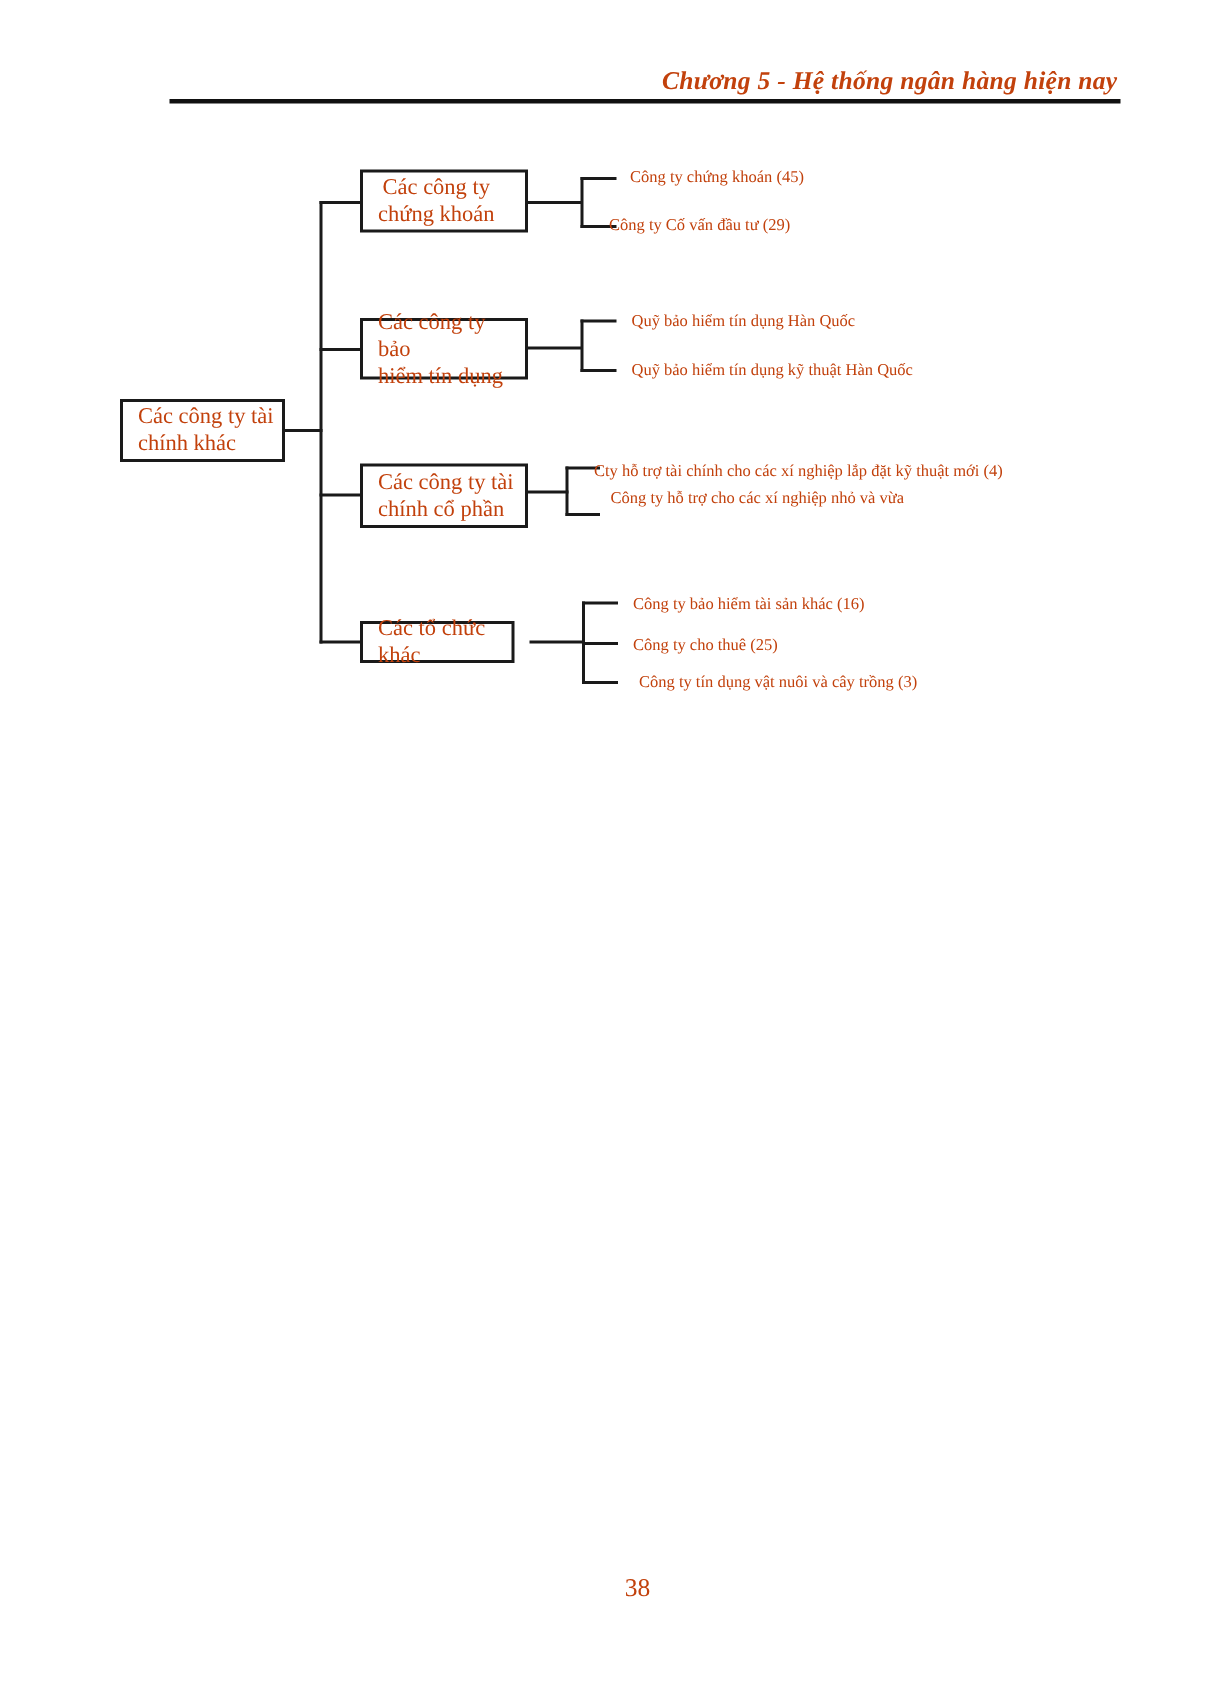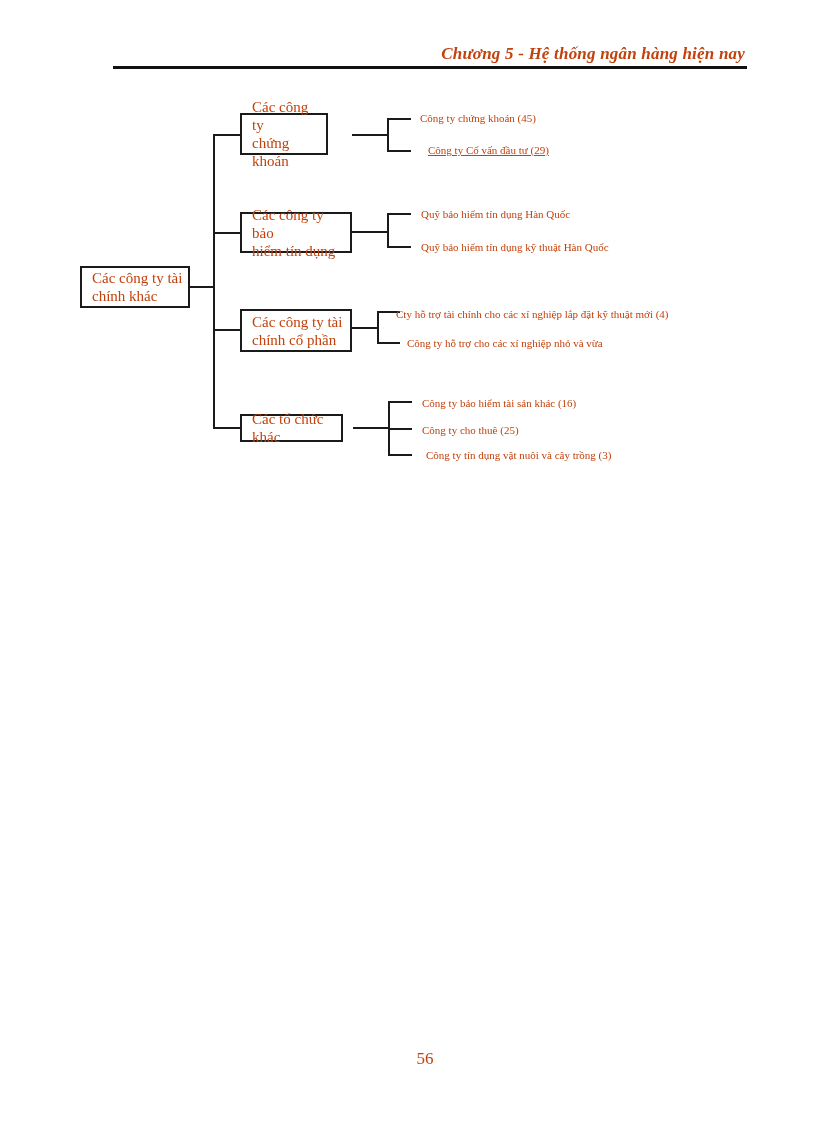--- a/index.html
+++ b/index.html
@@ -68,30 +68,30 @@
   </div>
 
   <div class="hline" style="left:190px;top:286px;width:25px;"></div>
   <div class="vline" style="left:213px;top:134px;height:295px;"></div>
 
   <div class="hline" style="left:213px;top:134px;width:27px;"></div>
   <div class="hline" style="left:213px;top:232px;width:27px;"></div>
   <div class="hline" style="left:213px;top:329px;width:27px;"></div>
   <div class="hline" style="left:213px;top:427px;width:27px;"></div>
 
-  <div class="node" style="left:240px;top:113px;width:88px;height:42px;">
+  <div class="node" style="left:240px;top:113px;width:112px;height:42px;text-align:center;">
     <span>Các công ty
 chứng khoán</span>
   </div>
   <div class="hline" style="left:352px;top:134px;width:36px;"></div>
   <div class="vline" style="left:387px;top:118px;height:34px;"></div>
   <div class="hline" style="left:387px;top:118px;width:24px;"></div>
   <div class="hline" style="left:387px;top:150px;width:24px;"></div>
   <div class="leaf" style="left:420px;top:108px;">Công ty chứng khoán (45)</div>
-  <div class="leaf" style="left:428px;top:140px;text-decoration:underline;">Công ty Cố vấn đầu tư (29)</div>
+  <div class="leaf" style="left:406px;top:140px;">Công ty Cố vấn đầu tư (29)</div>
 
   <div class="node" style="left:240px;top:212px;width:112px;height:41px;">
     <span>Các công ty bảo
 hiểm tín dụng</span>
   </div>
   <div class="hline" style="left:352px;top:231px;width:36px;"></div>
   <div class="vline" style="left:387px;top:213px;height:35px;"></div>
   <div class="hline" style="left:387px;top:213px;width:24px;"></div>
   <div class="hline" style="left:387px;top:246px;width:24px;"></div>
   <div class="leaf" style="left:421px;top:237px;">Quỹ bảo hiểm tín dụng kỹ thuật Hàn Quốc</div>
@@ -99,29 +99,29 @@
 
   <div class="node" style="left:240px;top:309px;width:112px;height:43px;">
     <span>Các công ty tài
 chính cổ phần</span>
   </div>
   <div class="hline" style="left:352px;top:327px;width:27px;"></div>
   <div class="vline" style="left:377px;top:311px;height:33px;"></div>
   <div class="hline" style="left:377px;top:311px;width:23px;"></div>
   <div class="hline" style="left:377px;top:342px;width:23px;"></div>
   <div class="leaf" style="left:396px;top:304px;">Cty hỗ trợ tài chính cho các xí nghiệp lắp đặt kỹ thuật mới (4)</div>
-  <div class="leaf" style="left:407px;top:333px;">Công ty hỗ trợ cho các xí nghiệp nhỏ và vừa</div>
+  <div class="leaf" style="left:407px;top:322px;">Công ty hỗ trợ cho các xí nghiệp nhỏ và vừa</div>
 
   <div class="node" style="left:240px;top:414px;width:103px;height:28px;">
     <span>Các tổ chức khác</span>
   </div>
   <div class="hline" style="left:353px;top:427px;width:37px;"></div>
   <div class="vline" style="left:388px;top:401px;height:55px;"></div>
   <div class="hline" style="left:388px;top:401px;width:24px;"></div>
   <div class="hline" style="left:388px;top:428px;width:24px;"></div>
   <div class="hline" style="left:388px;top:454px;width:24px;"></div>
   <div class="leaf" style="left:422px;top:393px;">Công ty bảo hiểm tài sản khác (16)</div>
   <div class="leaf" style="left:422px;top:420px;">Công ty cho thuê (25)</div>
   <div class="leaf" style="left:426px;top:445px;">Công ty tín dụng vật nuôi và cây trồng (3)</div>
 
-  <div class="page-number">56</div>
+  <div class="page-number">38</div>
 
 </div>
 
 </body></html>

